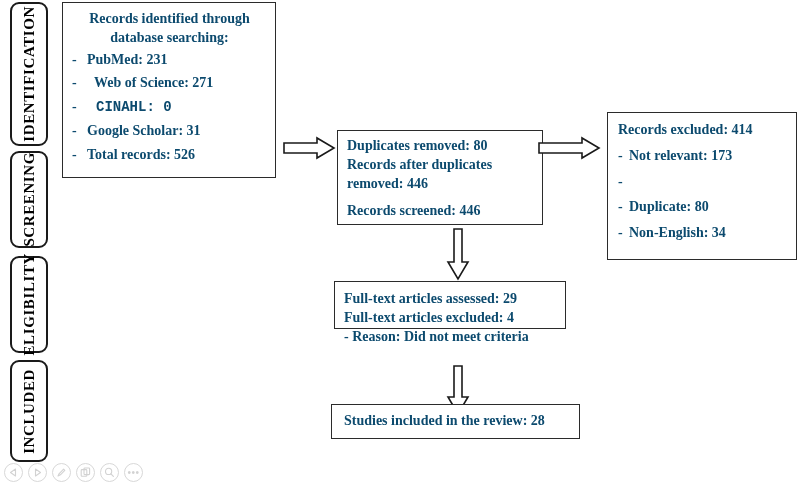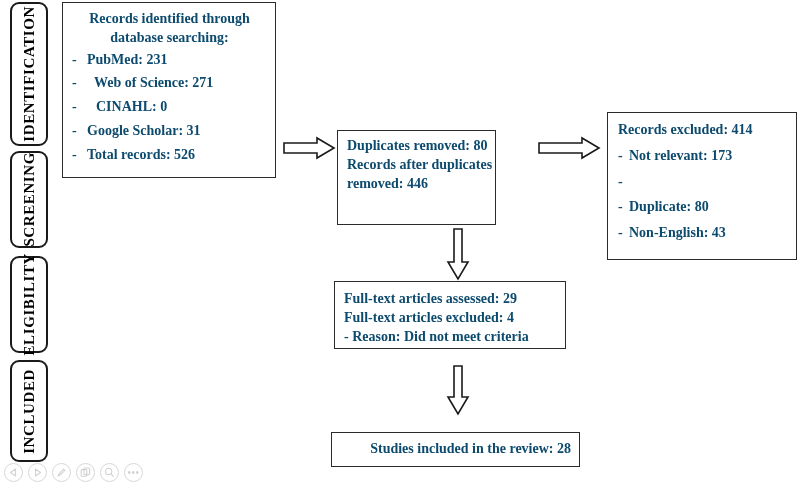--- a/index.html
+++ b/index.html
@@ -66,21 +66,21 @@
   .row .dash {
     width: 15px;
     flex: 0 0 15px;
     text-align: left;
   }
   .row .txt { white-space: nowrap; }
 
   
   .i0 { padding-left: 0px; }
   .i1 { padding-left: 7px; }
-  .i2 { padding-left: 9px; }
+  .i2 { padding-left: 9px; font-family: Liberation Mono, monospace; }
 
   
   .arrow { position: absolute; }
   .arrow svg { display: block; overflow: visible; }
 
   
   #toolbar {
     position: absolute;
     left: 4px;
     bottom: 2px;
@@ -154,25 +154,26 @@
       <span class="txt">Total records: 526</span>
     </div>
   </div>
 
   <div class="arrow" style="left:283px; top:137px;">
     <svg width="52" height="22" viewBox="0 0 52 22">
       <polygon points="1,6 34,6 34,1 51,11 34,21 34,16 1,16" fill="#ffffff" stroke="#1a1a1a" stroke-width="1.6" stroke-linejoin="miter"></polygon>
     </svg>
   </div>
 
-  <div class="box" style="left:337px; top:130px; width:159px; height:95px; ">
+  <div class="box" style="left:337px; top:130px; width:206px; height:95px; ">
     <span class="ln">Duplicates removed: 80</span>
     <span class="ln">Records after duplicates</span>
     <span class="ln">removed: 446</span>
     <span class="gap"></span>
+    <span class="ln">Records screened: 446</span>
   </div>
 
   <div class="arrow" style="left:538px; top:137px;">
     <svg width="62" height="22" viewBox="0 0 62 22">
       <polygon points="1,6 44,6 44,1 61,11 44,21 44,16 1,16" fill="#ffffff" stroke="#1a1a1a" stroke-width="1.6" stroke-linejoin="miter"></polygon>
     </svg>
   </div>
 
   <div class="box" style="left:607px; top:112px; width:190px; height:148px; padding-top:8px; padding-left:10px;">
     <span class="ln">Records excluded: 414</span>
@@ -182,43 +183,43 @@
     </div>
     <div class="row" style="margin-top:7px;">
       <span class="dash" style="width:11px; flex:0 0 11px;">-</span>
     </div>
     <div class="row" style="margin-top:7px;">
       <span class="dash" style="width:11px; flex:0 0 11px;">-</span>
       <span class="txt">Duplicate: 80</span>
     </div>
     <div class="row" style="margin-top:7px;">
       <span class="dash" style="width:11px; flex:0 0 11px;">-</span>
-      <span class="txt">Non-English: 43</span>
+      <span class="txt">Non-English: 34</span>
     </div>
   </div>
 
   <div class="arrow" style="left:446px; top:228px;">
     <svg width="24" height="52" viewBox="0 0 24 52">
       <polygon points="8,1 16,1 16,34 22,34 12,51 2,34 8,34" fill="#ffffff" stroke="#1a1a1a" stroke-width="1.6" stroke-linejoin="miter"></polygon>
     </svg>
   </div>
 
-  <div class="box" style="left:334px; top:281px; width:232px; height:68px; padding-top:8px;">
+  <div class="box" style="left:334px; top:281px; width:232px; height:48px; padding-top:8px;">
     <span class="ln">Full-text articles assessed: 29</span>
     <span class="ln">Full-text articles excluded: 4</span>
     <span class="ln">- Reason: Did not meet criteria</span>
   </div>
 
   <div class="arrow" style="left:446px; top:365px;">
     <svg width="24" height="50" viewBox="0 0 24 50">
       <polygon points="8,1 16,1 16,32 22,32 12,49 2,32 8,32" fill="#ffffff" stroke="#1a1a1a" stroke-width="1.6" stroke-linejoin="miter"></polygon>
     </svg>
   </div>
 
-  <div class="box" style="left:331px; top:432px; width:249px; height:35px; display:flex; align-items:center; padding-left:12px;justify-content:flex-end;">
+  <div class="box" style="left:331px; top:404px; width:249px; height:35px; display:flex; align-items:center; padding-left:12px;">
     <span class="ln">Studies included in the review: 28</span>
   </div>
 
   <div id="toolbar">
 
     <div class="tb-btn">
       <span>
         <svg width="9" height="9" viewBox="0 0 9 9">
           <polygon points="6.5,1 6.5,8 1.5,4.5" fill="none" stroke="#d2d2d2" stroke-width="1.1" stroke-linejoin="round"></polygon>
         </svg>

